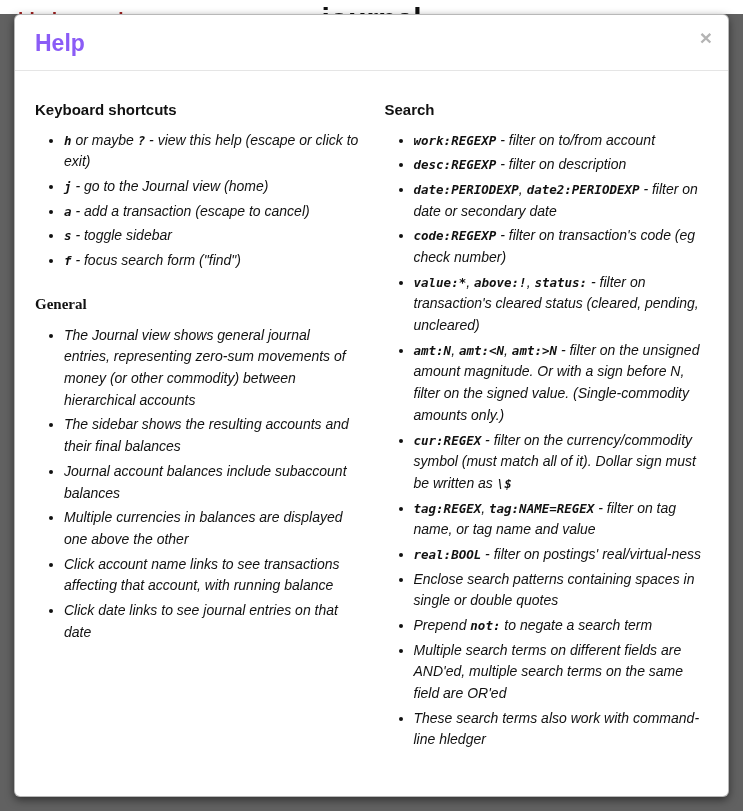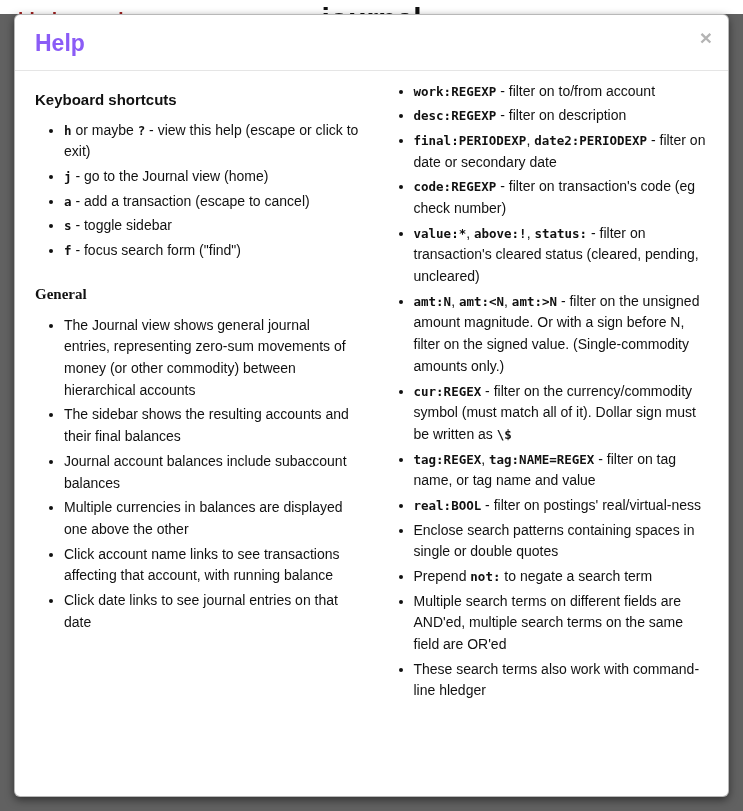--- a/index.html
+++ b/index.html
@@ -56,29 +56,29 @@
   }
 
   .modal-body {
     display:flex; gap:26px;
     padding:10px 20px 20px;
   }
   .col { flex:1 1 0; min-width:0; }
 
   .section-heading {
     font-size:15px; font-weight:bold; color:#111;
-    margin:10px 0 12px;
+    margin:20px 0 12px;
   }
   .section-heading.spaced { margin-top:24px;font-family:Liberation Serif, serif; }
 
   ul.help-list {
     margin:0 0 14px; padding-left:29px;
     font-size:14px; line-height:1.55; color:#111;
   }
-  ul.help-list li { margin:0 0 3px; }
+  ul.help-list li { margin:0 0 3px;font-style:italic; }
 
   code {
     font-family:"DejaVu Sans Mono","Liberation Mono",monospace;
     font-weight:bold; font-size:12.5px; color:#111;
   }
 </style>
 </head>
 <body>
 
 <div class="top-nav">
@@ -114,24 +114,25 @@
             <li>Journal account balances include subaccount balances</li>
             <li>Multiple currencies in balances are displayed one above the other</li>
             <li>Click account name links to see transactions affecting that account, with running balance</li>
             <li>Click date links to see journal entries on that date</li>
           </ul>
       </section>
     </div>
 
     <div class="col">
       <section>
+        <h4 class="section-heading">Search</h4>
         <ul class="help-list">
             <li><code>work:REGEXP</code> - filter on to/from account</li>
             <li><code>desc:REGEXP</code> - filter on description</li>
-            <li><code>final:PERIODEXP</code>, <code>date2:PERIODEXP</code> - filter on date or secondary date</li>
+            <li><code>date:PERIODEXP</code>, <code>date2:PERIODEXP</code> - filter on date or secondary date</li>
             <li><code>code:REGEXP</code> - filter on transaction's code (eg check number)</li>
             <li><code>value:*</code>, <code>above:!</code>, <code>status:</code> - filter on transaction's cleared status (cleared, pending, uncleared)</li>
             <li><code>amt:N</code>, <code>amt:&lt;N</code>, <code>amt:&gt;N</code> - filter on the unsigned amount magnitude. Or with a sign before N, filter on the signed value. (Single-commodity amounts only.)</li>
             <li><code>cur:REGEX</code> - filter on the currency/commodity symbol (must match all of it). Dollar sign must be written as <code>\$</code></li>
             <li><code>tag:REGEX</code>, <code>tag:NAME=REGEX</code> - filter on tag name, or tag name and value</li>
             <li><code>real:BOOL</code> - filter on postings' real/virtual-ness</li>
             <li>Enclose search patterns containing spaces in single or double quotes</li>
             <li>Prepend <code>not:</code> to negate a search term</li>
             <li>Multiple search terms on different fields are AND'ed, multiple search terms on the same field are OR'ed</li>
             <li>These search terms also work with command-line hledger</li>

